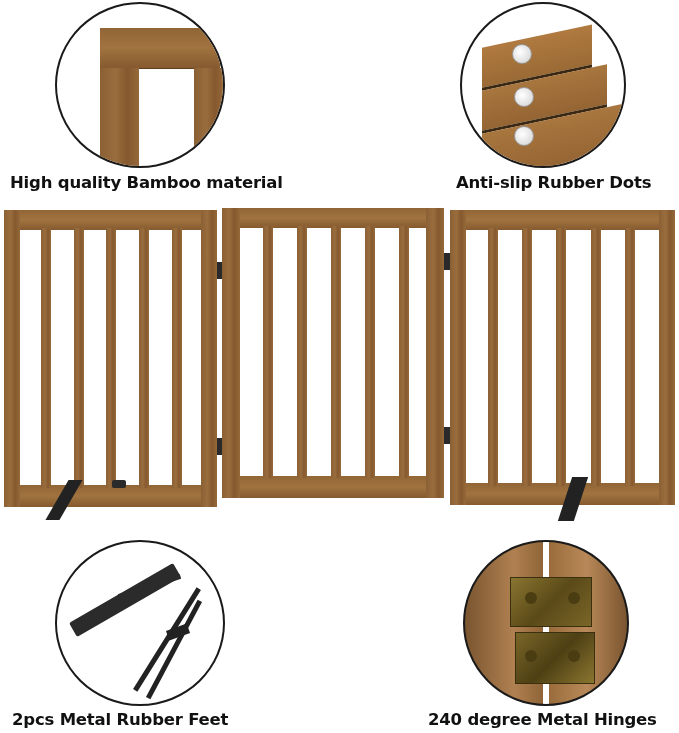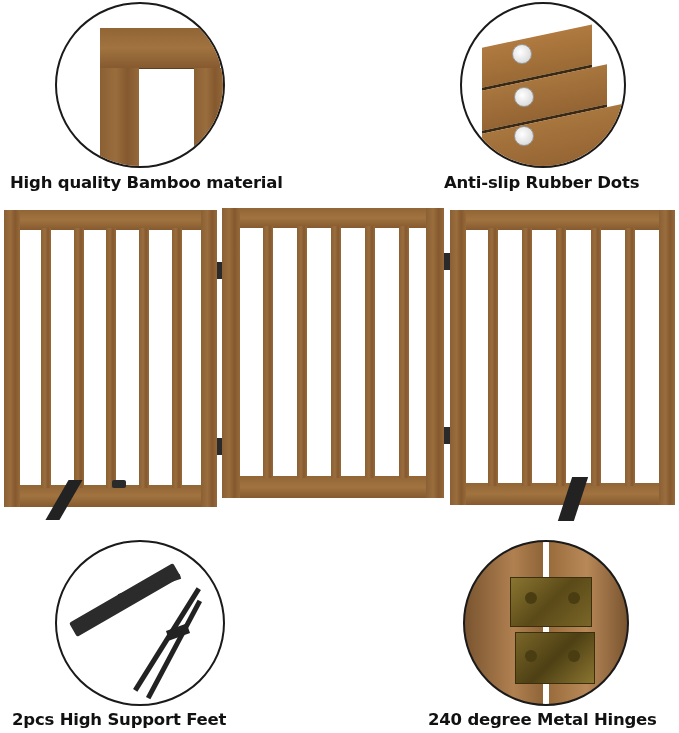--- a/index.html
+++ b/index.html
@@ -23,21 +23,21 @@
 <div class="circle" style="left:460px; top:2px; width:166px; height:166px;">
   <div class="abs" style="left:-10px; top:0px; width:190px; height:170px; transform: skewY(-12deg);">
     <div class="abs" style="left:30px; top:30px; width:110px; height:40px; background:linear-gradient(180deg,#b07a40,#9a6a35); border-bottom:3px solid #3a2812;"></div>
     <div class="abs" style="left:30px; top:73px; width:125px; height:40px; background:linear-gradient(180deg,#a8763e,#946433); border-bottom:3px solid #3a2812;"></div>
     <div class="abs" style="left:30px; top:116px; width:140px; height:50px; background:linear-gradient(180deg,#a8763e,#946433);"></div>
   </div>
   <div class="abs" style="left:50px; top:40px; width:18px; height:18px; border-radius:50%; background:radial-gradient(circle at 40% 40%,#ffffff,#cfcfcf); border:1px solid #999;"></div>
   <div class="abs" style="left:52px; top:83px; width:18px; height:18px; border-radius:50%; background:radial-gradient(circle at 40% 40%,#ffffff,#cfcfcf); border:1px solid #999;"></div>
   <div class="abs" style="left:52px; top:122px; width:18px; height:18px; border-radius:50%; background:radial-gradient(circle at 40% 40%,#ffffff,#cfcfcf); border:1px solid #999;"></div>
 </div>
-<div class="label" style="left:444px; top:173px;">Anti-slip Rubber Dots</div>
+<div class="label" style="left:456px; top:173px;">Anti-slip Rubber Dots</div>
 
 <div class="abs" style="left:0; top:205px; width:679px; height:320px;">
 
   <div class="abs" style="left:4px; top:5px; width:213px; height:297px;">
     <div class="abs woodH" style="left:0; top:0; width:213px; height:20px;"></div>
     <div class="abs woodH" style="left:0; top:275px; width:213px; height:22px;"></div>
     <div class="abs wood" style="left:0; top:0; width:16px; height:297px;"></div>
     <div class="abs wood" style="left:197px; top:0; width:16px; height:297px;"></div>
     <div class="abs wood" style="left:37px; top:18px; width:10px; height:260px;"></div>
     <div class="abs wood" style="left:70px; top:18px; width:10px; height:260px;"></div>
@@ -82,21 +82,21 @@
   <div class="abs" style="left:565px; top:272px; width:16px; height:44px; background:#222; transform: skewX(-18deg);"></div>
 </div>
 
 <div class="circle" style="left:55px; top:540px; width:170px; height:166px;">
   <div class="abs" style="left:8px; top:50px; width:120px; height:16px; background:#2b2b2b; transform: rotate(-30deg); border-radius:2px;"></div>
   <div class="abs" style="left:60px; top:42px; width:65px; height:5px; background:#2b2b2b; transform: rotate(-18deg);"></div>
   <div class="abs" style="left:50px; top:95px; width:120px; height:5px; background:#222; transform: rotate(-58deg);"></div>
   <div class="abs" style="left:62px; top:105px; width:110px; height:5px; background:#222; transform: rotate(-62deg);"></div>
   <div class="abs" style="left:110px; top:85px; width:22px; height:10px; background:#222; transform: rotate(-20deg);"></div>
 </div>
-<div class="label" style="left:12px; top:710px;">2pcs High Support Feet</div>
+<div class="label" style="left:12px; top:710px;">2pcs Metal Rubber Feet</div>
 
 <div class="circle" style="left:463px; top:540px; width:166px; height:166px; background:linear-gradient(90deg,#7a5530 0%,#b08050 30%,#8f6538 48%,#ffffff 48%,#ffffff 52%,#9a6c3c 52%,#b88858 75%,#7a5530 100%);">
   <div class="abs" style="left:45px; top:35px; width:80px; height:48px; background:linear-gradient(135deg,#8a7530,#5a4a18,#7a6628); border:1px solid #3a3010;"></div>
   <div class="abs" style="left:50px; top:90px; width:78px; height:50px; background:linear-gradient(135deg,#7a6628,#4e4014,#8a7530); border:1px solid #3a3010;"></div>
   <div class="abs" style="left:60px; top:50px; width:12px; height:12px; border-radius:50%; background:#4a3d12;"></div>
   <div class="abs" style="left:103px; top:50px; width:12px; height:12px; border-radius:50%; background:#4a3d12;"></div>
   <div class="abs" style="left:60px; top:108px; width:12px; height:12px; border-radius:50%; background:#4a3d12;"></div>
   <div class="abs" style="left:103px; top:108px; width:12px; height:12px; border-radius:50%; background:#4a3d12;"></div>
 </div>
 <div class="label" style="left:428px; top:710px;">240 degree Metal Hinges</div>

